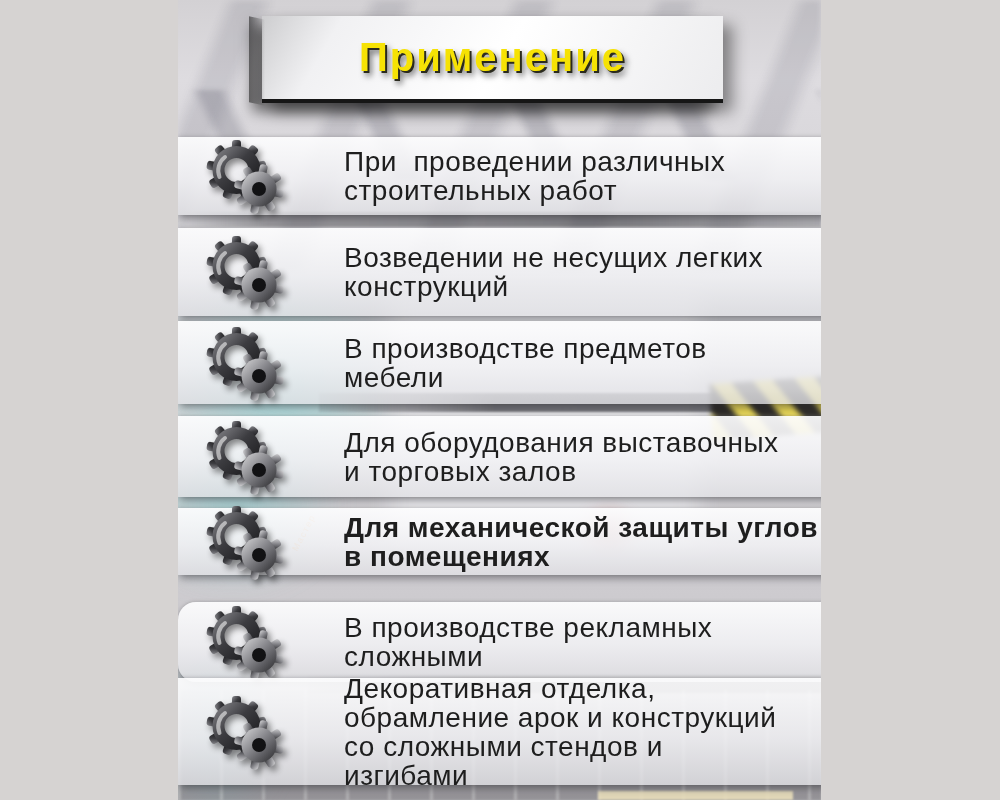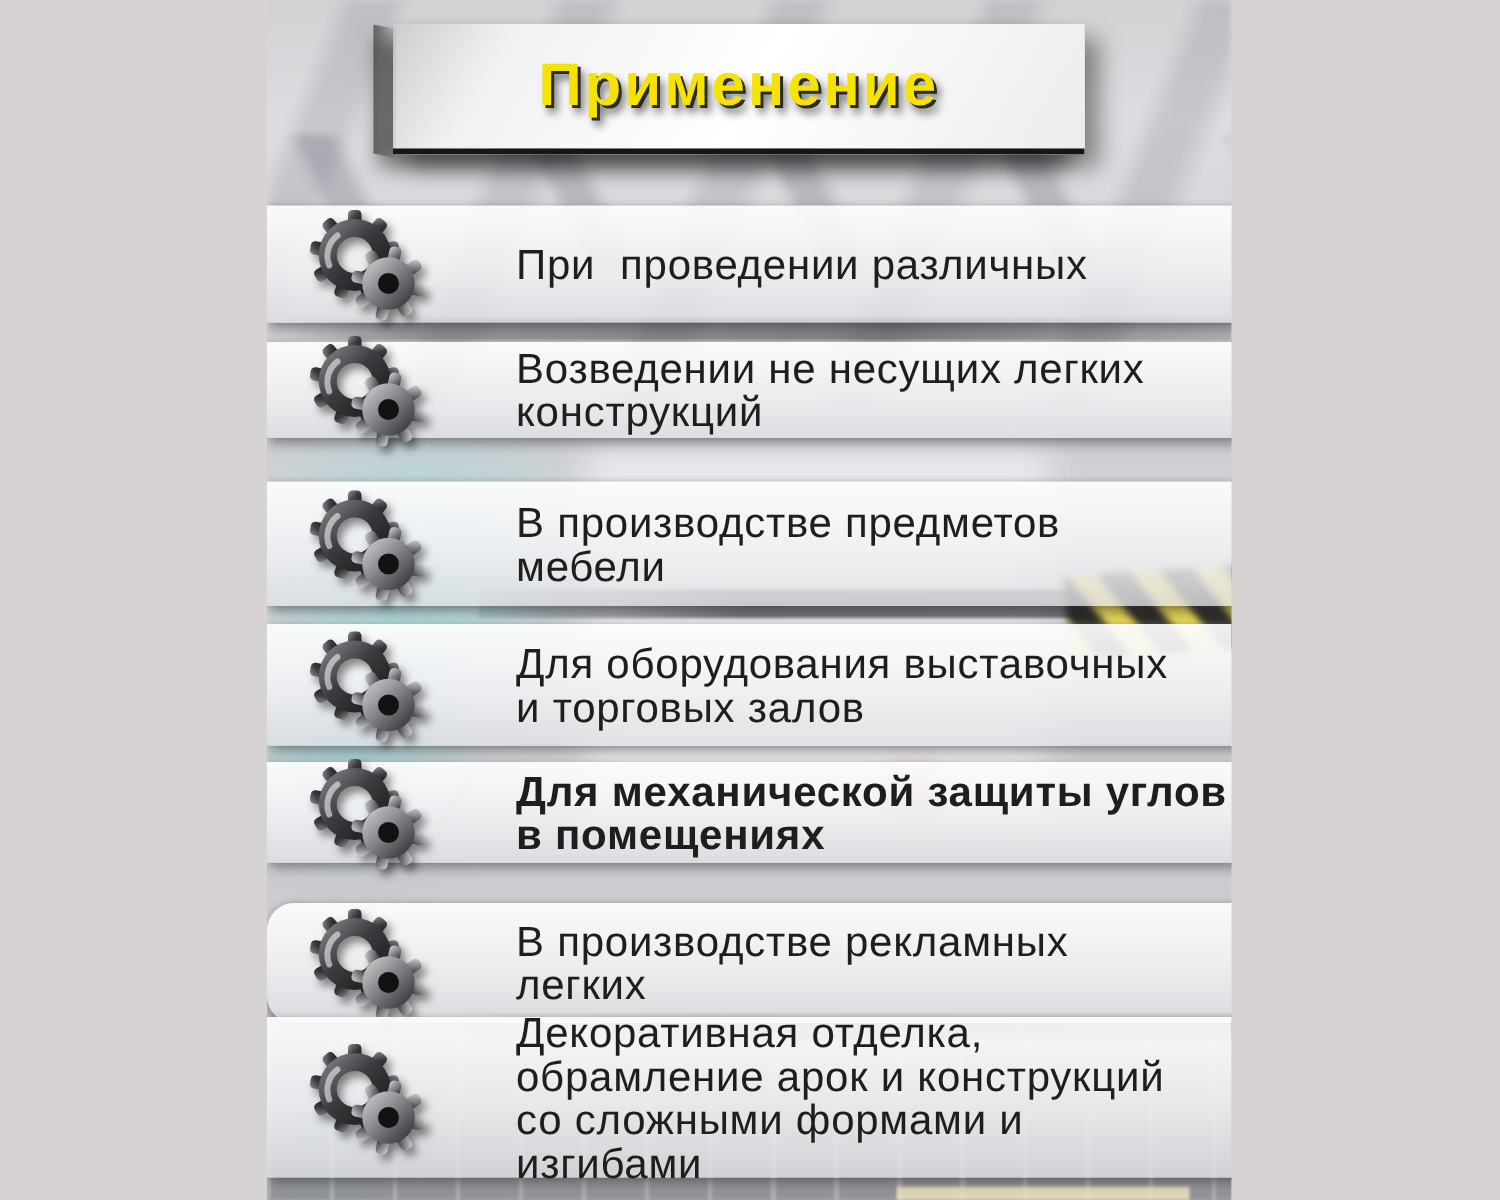--- a/index.html
+++ b/index.html
@@ -96,21 +96,21 @@
     filter:drop-shadow(3px 4px 3px rgba(0,0,0,0.45));
   }
   .text{
     margin-left:146px;display:flex;flex-direction:column;justify-content:center;
   }
   .line{
     display:block;white-space:pre;
     font-size:28px;line-height:29px;letter-spacing:0.5px;color:#1e1e1e;
   }
   .i1{top:137px;height:78px;}
-  .i2{top:228px;height:64px;}
+  .i2{top:228px;height:88px;}
   .i3{top:321px;height:83px;}
   .i4{top:416px;height:81px;}
   .i5{top:508px;height:67px;font-weight:bold;}
   .i6{top:602px;height:80px;border-radius:18px;}
   .i7{top:678px;height:107px;}
   .hidden-defs{position:absolute;width:0;height:0;}
 </style>
 </head>
 <body>
 
@@ -178,20 +178,21 @@
   <div class="banner">
     <span class="title">Применение</span>
   </div>
 
   <div class="item i1">
     <svg class="gears" viewBox="0 0 86 78">
         <use href="#gearPair"></use>
       </svg>
     <div class="text">
       <span class="line">При  проведении различных</span>
+      <span class="line">строительных работ</span>
     </div>
   </div>
 
   <div class="item i2">
     <svg class="gears" viewBox="0 0 86 78">
         <use href="#gearPair"></use>
       </svg>
     <div class="text">
       <span class="line">Возведении не несущих легких</span>
       <span class="line">конструкций</span>
@@ -227,28 +228,28 @@
       <span class="line">в помещениях</span>
     </div>
   </div>
 
   <div class="item i6">
     <svg class="gears" viewBox="0 0 86 78">
         <use href="#gearPair"></use>
       </svg>
     <div class="text">
       <span class="line">В производстве рекламных</span>
-      <span class="line">легких</span>
+      <span class="line">сложными</span>
     </div>
   </div>
 
   <div class="item i7">
     <svg class="gears" viewBox="0 0 86 78">
         <use href="#gearPair"></use>
       </svg>
     <div class="text">
       <span class="line">Декоративная отделка,</span>
       <span class="line">обрамление арок и конструкций</span>
-      <span class="line">со сложными формами и</span>
+      <span class="line">со сложными стендов и</span>
       <span class="line">изгибами</span>
     </div>
   </div>
 </div>
 
 </body></html>

